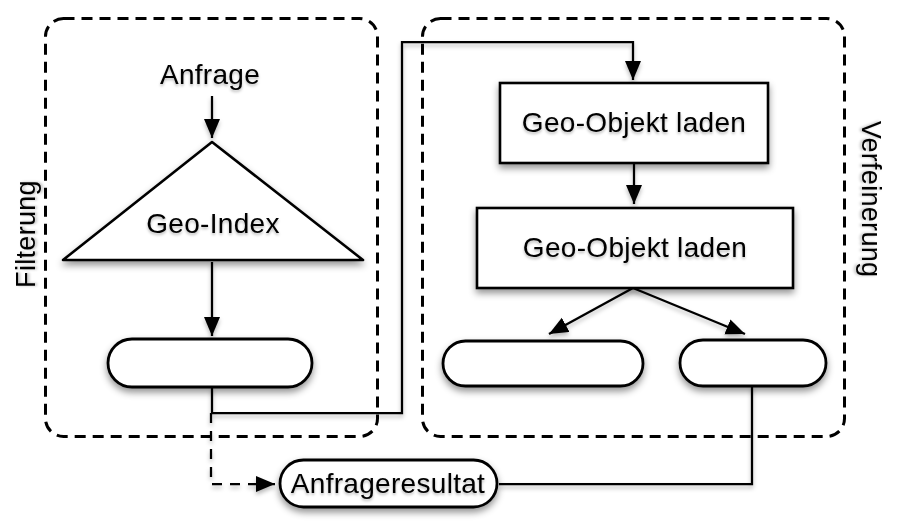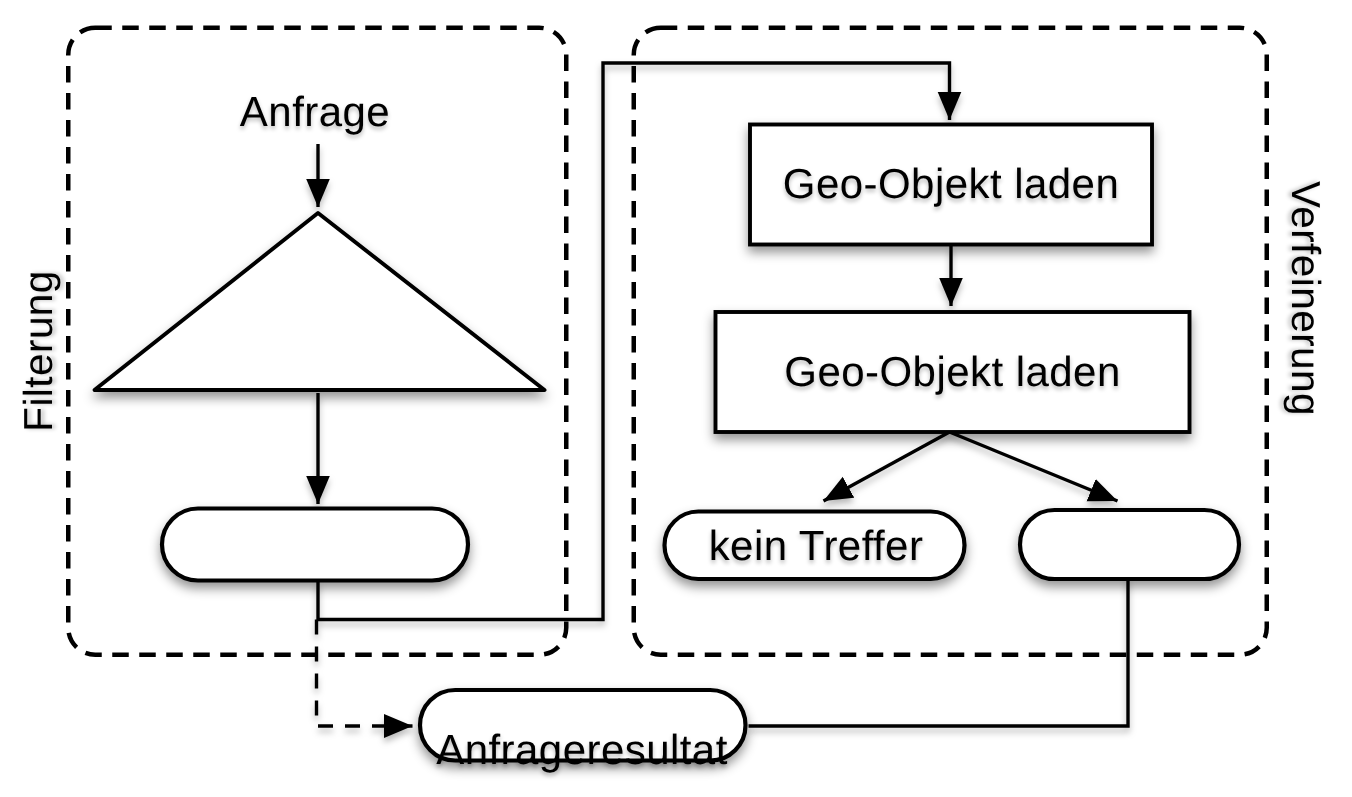--- a/index.html
+++ b/index.html
@@ -60,20 +60,20 @@
     <path d="M212 142 L363 260 L63 260 Z" fill="#fff" stroke="#000" stroke-width="2.6" stroke-linejoin="round" filter="url(#shadow)"></path>
     <rect x="500" y="83" width="268" height="80" fill="#fff" stroke="#000" stroke-width="2.6" filter="url(#shadow)"></rect>
     <rect x="477" y="208" width="316" height="80" fill="#fff" stroke="#000" stroke-width="2.6" filter="url(#shadow)"></rect>
     <rect x="108" y="339" width="204" height="48" rx="24" fill="#fff" stroke="#000" stroke-width="2.8" filter="url(#shadow)"></rect>
     <rect x="443" y="341" width="200" height="45" rx="22.5" fill="#fff" stroke="#000" stroke-width="2.8" filter="url(#shadow)"></rect>
     <rect x="680" y="340" width="146" height="46" rx="23" fill="#fff" stroke="#000" stroke-width="2.8" filter="url(#shadow)"></rect>
     <rect x="280" y="460" width="217" height="47" rx="23.5" fill="#fff" stroke="#000" stroke-width="2.8" filter="url(#shadow)"></rect>
   </svg>
 
   <div class="label" style="left:210px;top:75px">Anfrage</div>
+  <div class="label" style="left:213px;top:224px">Geo-Index</div>
   <div class="label" style="left:634px;top:123px">Geo-Objekt laden</div>
   <div class="label" style="left:635px;top:248px">Geo-Objekt laden</div>
-  <div class="label" style="left:544px;top:364px">kein Treffer</div>
-  <div class="label" style="left:388px;top:500px">Anfrageresultat</div>
+  <div class="label" style="left:388px;top:484px">Anfrageresultat</div>
   <div class="label side rotl" style="left:26px;top:234px">Filterung</div>
   <div class="label side rotr" style="left:870px;top:199px">Verfeinerung</div>
 
 </div>
 
 </body></html>

